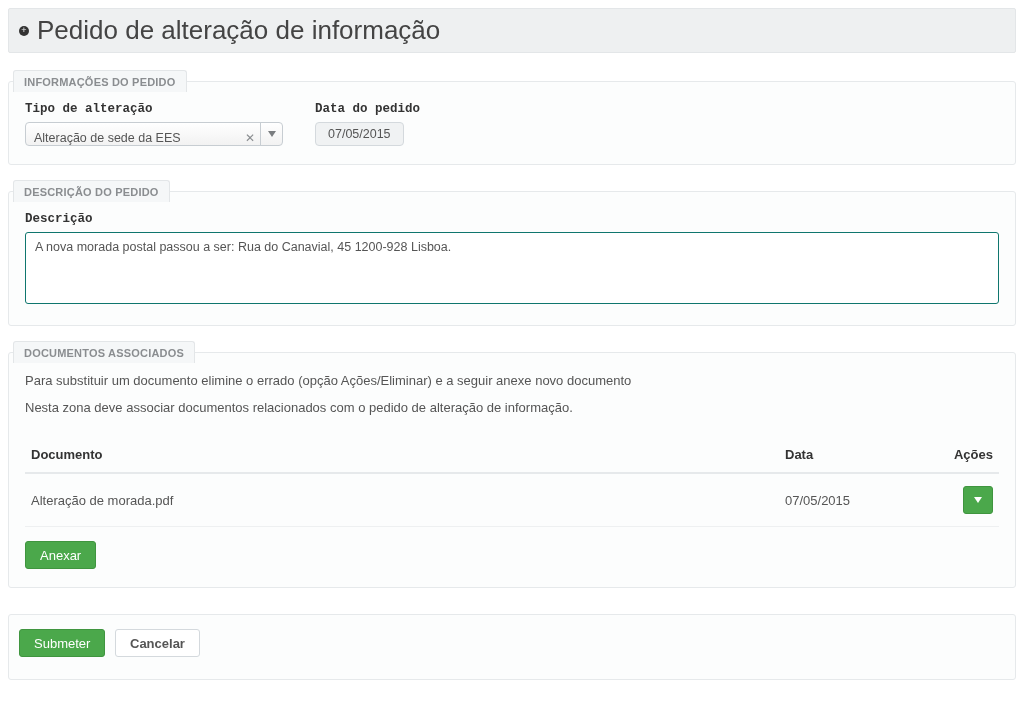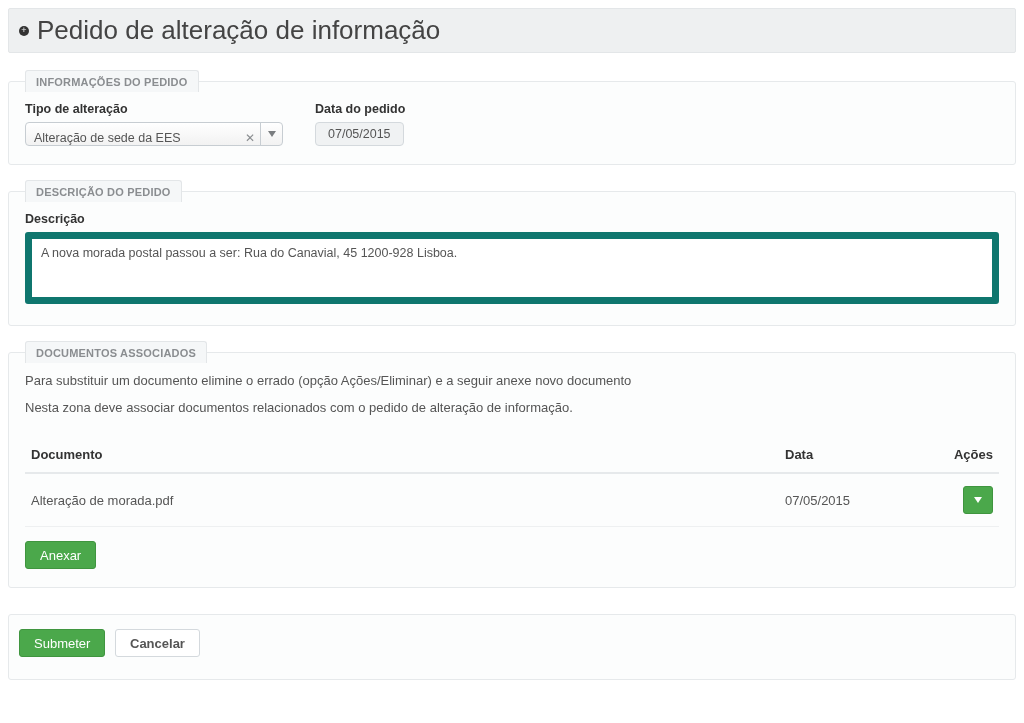--- a/index.html
+++ b/index.html
@@ -51,21 +51,21 @@
     .panel {
       border: 1px solid #e6e9eb;
       background: #fcfdfd;
       border-radius: 3px;
       margin-bottom: 26px;
       position: relative;
     }
     .panel-tab {
       position: absolute;
       top: -12px;
-      left: 16px;
+      left: 4px;
       background: #f5f7f8;
       border: 1px solid #e3e6e8;
       border-bottom: none;
       border-radius: 3px 3px 0 0;
       padding: 5px 10px 4px;
       font-size: 11px;
       font-weight: 700;
       color: #8a8d90;
       letter-spacing: 0.2px;
     }
@@ -76,20 +76,21 @@
     .row {
       display: flex;
       gap: 32px;
     }
     .field-label {
       font-size: 12.5px;
       font-weight: 700;
       color: #333;
       margin-bottom: 6px;
       display: block;
+      font-family: Liberation Mono, monospace;
     }
     
     .select2 {
       display: flex;
       align-items: flex-end;
       height: 24px;
       width: 258px;
       border: 1px solid #c7cdd2;
       border-radius: 4px;
       background: linear-gradient(#ffffff, #f2f2f2);
@@ -133,21 +134,21 @@
       font-size: 12.5px;
       color: #555;
       display: inline-flex;
       align-items: center;
       min-width: 88px;
     }
     
     .desc-textarea {
       width: 100%;
       height: 72px;
-      border: 7px solid #0f766e;
+      border: 1px solid #0f766e;
       border-radius: 3px;
       padding: 7px 9px;
       font-family: Arial, sans-serif;
       font-size: 12.5px;
       color: #555;
       resize: none;
     }
     
     .help-text {
       font-size: 13px;

